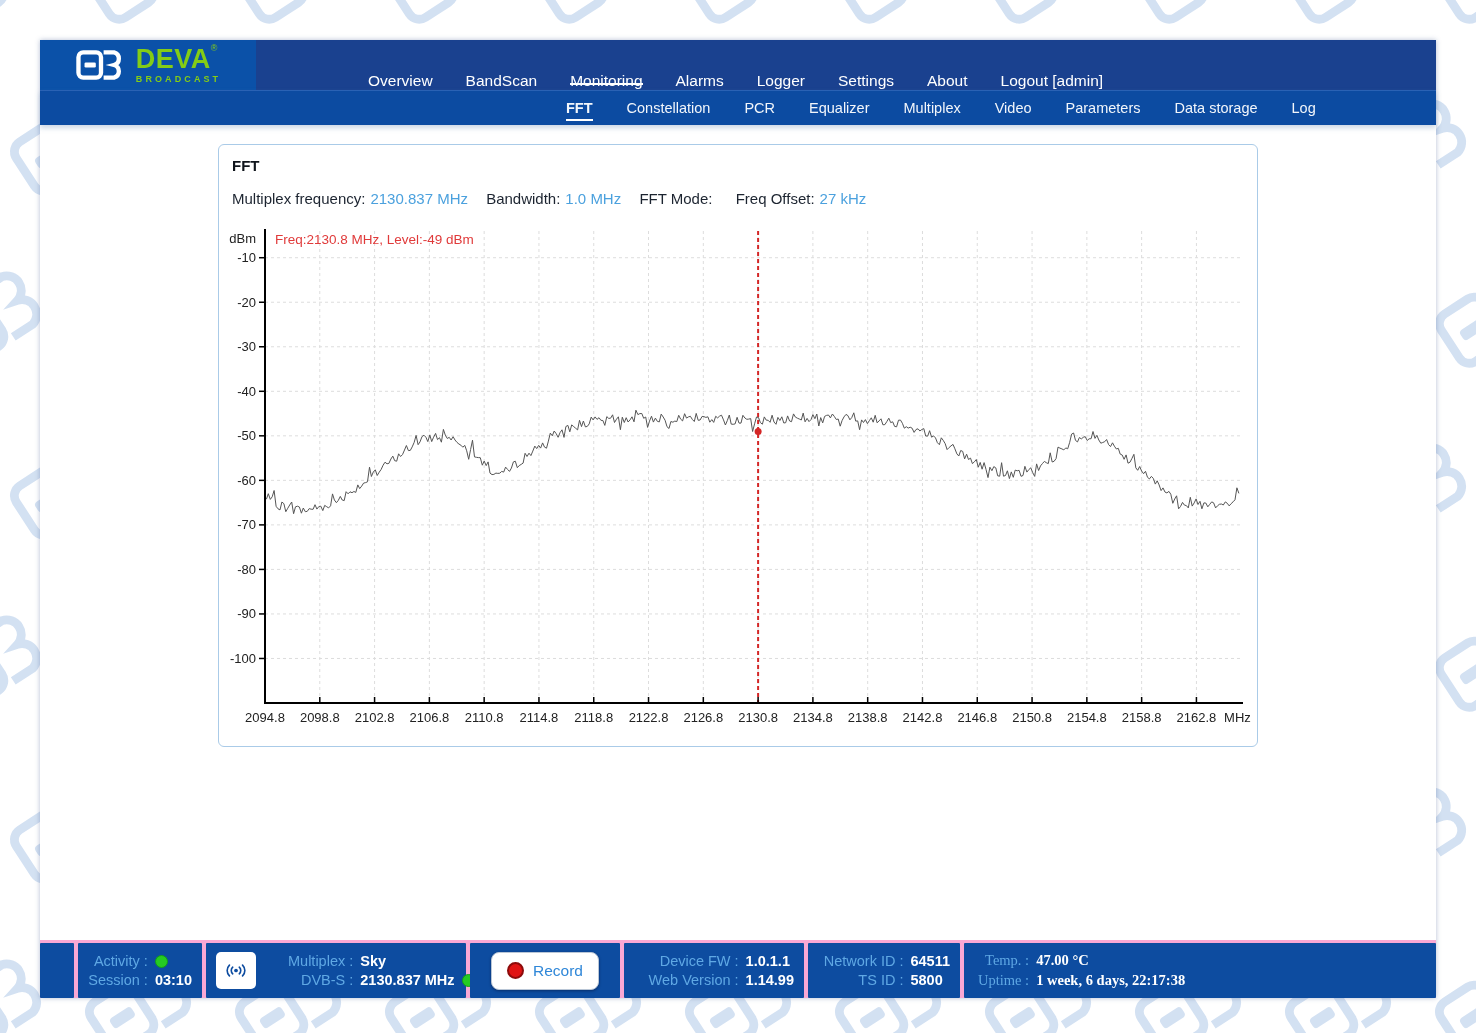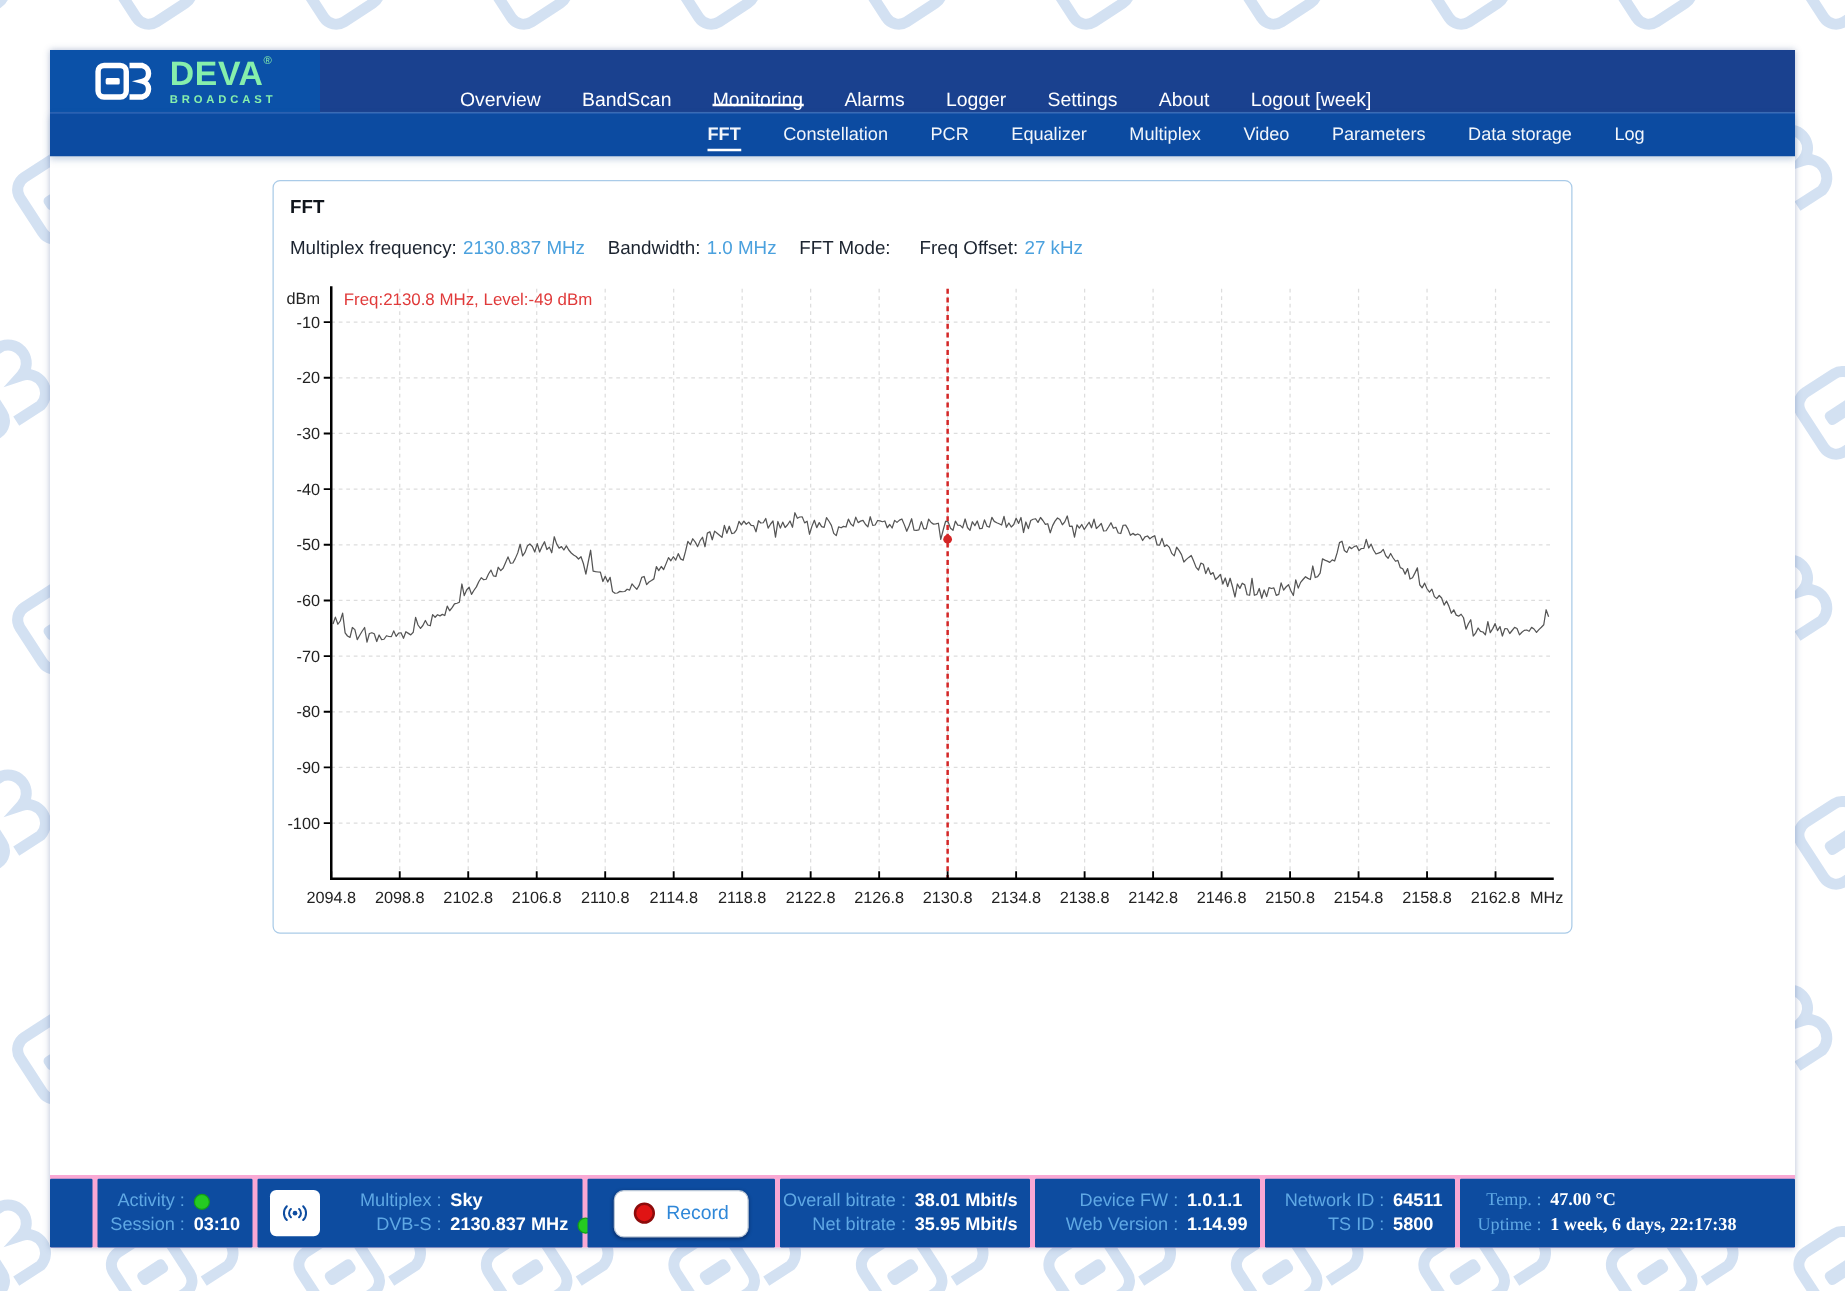--- a/index.html
+++ b/index.html
@@ -13,21 +13,21 @@
   .wm{position:absolute;transform:rotate(-33deg);opacity:.9;}
   
   .app{
     position:absolute;left:40px;top:40px;width:1396px;height:958px;
     background:#ffffff;z-index:1;
     box-shadow:0 0 5px rgba(40,70,130,.35);
   }
   
   .topnav{height:50px;background:#1a418f;display:flex;align-items:stretch;}
   .logo{width:216px;background:#0b51a8;display:flex;align-items:center;justify-content:center;gap:9px;flex:none;}
-  .logo-text{color:#86efac;line-height:1;}
+  .logo-text{color:#84cc16;line-height:1;}
   .logo-name{font-size:27px;font-weight:bold;letter-spacing:.5px;}
   .logo-reg{font-size:9px;vertical-align:top;position:relative;top:-2px;}
   .logo-sub{display:block;font-size:9px;letter-spacing:3.1px;margin-top:2px;font-weight:bold;}
   .mainnav{display:flex;align-items:flex-end;gap:33px;margin-left:112px;}
   .mainnav a{
     color:#fff;text-decoration:none;font-size:15.5px;display:flex;align-items:center;
     position:relative;cursor:pointer;white-space:nowrap;
   }
   .mainnav a.active::after{content:'';position:absolute;left:0;right:0;bottom:5px;height:2px;background:#fff;}
   
@@ -624,21 +624,21 @@
       </div>
     </div>
     <nav class="mainnav">
       <a>Overview</a>
       <a>BandScan</a>
       <a class="active">Monitoring</a>
       <a>Alarms</a>
       <a>Logger</a>
       <a>Settings</a>
       <a>About</a>
-      <a>Logout [week]</a>
+      <a>Logout [admin]</a>
     </nav>
   </header>
 
   <nav class="subnav">
     <a class="active">FFT</a>
     <a>Constellation</a>
     <a>PCR</a>
     <a>Equalizer</a>
     <a>Multiplex</a>
     <a>Video</a>
@@ -792,28 +792,20 @@
       </div>
     </div>
 
     <div class="fbox w-record">
       <button class="record-btn">
         <span class="rec-dot"></span>
         <span>Record</span>
       </button>
     </div>
 
-    <div class="fbox w-bitrate">
-      <div class="fgrid">
-        <span class="flabel">Overall bitrate :</span>
-        <span class="fvalue">38.01 Mbit/s</span>
-        <span class="flabel">Net bitrate :</span>
-        <span class="fvalue">35.95 Mbit/s</span>
-      </div>
-    </div>
 
     <div class="fbox w-fw">
       <div class="fgrid">
         <span class="flabel">Device FW :</span>
         <span class="fvalue">1.0.1.1</span>
         <span class="flabel">Web Version :</span>
         <span class="fvalue">1.14.99</span>
       </div>
     </div>
 

